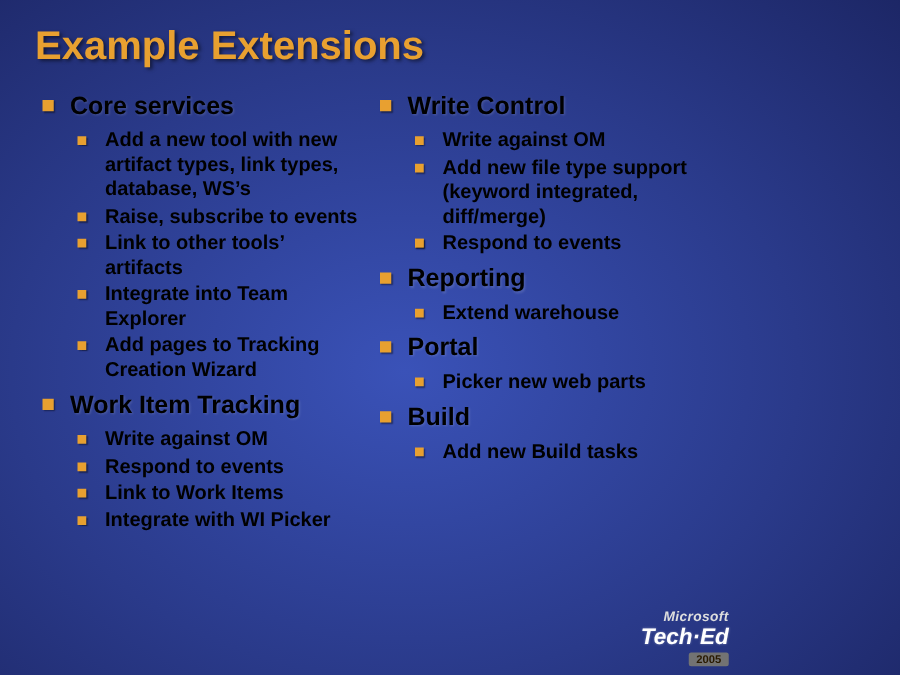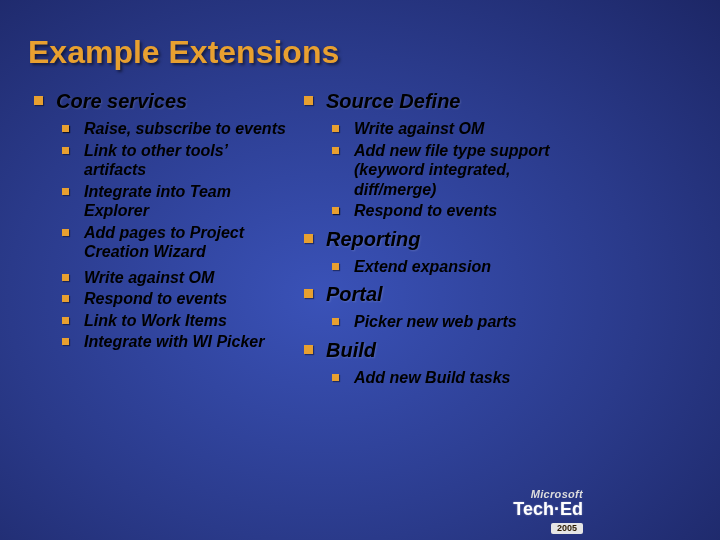--- a/index.html
+++ b/index.html
@@ -6,34 +6,33 @@
   html, body { width: 720px; height: 540px; overflow: hidden; }
   body {
     background: radial-gradient(ellipse 900px 700px at 45% 55%, #3a52b8 0%, #2a3a8a 35%, #18205a 70%, #0a0f30 100%);
     font-family: Arial, Helvetica, sans-serif;
     color: #000;
     position: relative;
   }
   .slide {
     width: 588px;
     height: 540px;
-    padding: 34px 28px 0 28px;
+    padding: 18px 28px 0 28px;
     position: relative;
   }
   .title {
     font-size: 32px;
     font-weight: bold;
     color: #e8a030;
     text-shadow: 2px 2px 3px rgba(0,0,0,0.5);
     margin-bottom: 18px;
   }
   .columns {
     display: flex;
     gap: 8px;
-    font-style: italic;
   }
   .col {
     flex: 1;
   }
   .section {
     margin-bottom: 6px;
     padding-left: 28px;
     position: relative;
   }
   .bullet-l1 {
@@ -83,26 +82,27 @@
   .logo .brand {
     font-size: 11px;
     font-style: italic;
     color: #ddd;
     font-weight: bold;
     letter-spacing: 0.3px;
   }
   .logo .teched {
     font-size: 18px;
     font-weight: bold;
+    font-style: italic;
     color: #fff;
     text-shadow: 0 0 2px rgba(255,255,255,0.4);
   }
   .logo .year {
     display: inline-block;
-    background: #e5e5e5;
+    background: #737373;
     color: #2a1a00;
     font-size: 9px;
     font-weight: bold;
     padding: 1px 6px;
     border-radius: 2px;
     margin-top: 2px;
   }
 </style>
 </head>
 <body>
@@ -112,55 +112,59 @@
 
   <div class="columns">
 
     <div class="col">
 
       <div class="section">
         <span class="bullet-l1"></span>
         <div class="h1">Core services</div>
       </div>
       <div class="sublist">
-        <div class="subitem"><span class="bullet-l2"></span></div>
+        <div class="subitem"><span class="bullet-l2"></span><span>Add a new tool with new artifact types, link types, database, WS’s</span></div>
         <div class="subitem"><span class="bullet-l2"></span><span>Raise, subscribe to events</span></div>
         <div class="subitem"><span class="bullet-l2"></span><span>Link to other tools’ artifacts</span></div>
         <div class="subitem"><span class="bullet-l2"></span><span>Integrate into Team Explorer</span></div>
-        <div class="subitem"><span class="bullet-l2"></span><span>Add pages to Project Creation Wizard</span></div>
+        <div class="subitem"><span class="bullet-l2"></span><span>Add pages to Tracking Creation Wizard</span></div>
       </div>
 
+      <div class="section">
+        <span class="bullet-l1"></span>
+        <div class="h1">Work Item Tracking</div>
+      </div>
       <div class="sublist">
         <div class="subitem"><span class="bullet-l2"></span><span>Write against OM</span></div>
         <div class="subitem"><span class="bullet-l2"></span><span>Respond to events</span></div>
         <div class="subitem"><span class="bullet-l2"></span><span>Link to Work Items</span></div>
         <div class="subitem"><span class="bullet-l2"></span><span>Integrate with WI Picker</span></div>
       </div>
 
     </div>
 
     <div class="col">
 
       <div class="section">
         <span class="bullet-l1"></span>
-        <div class="h1">Source Define</div>
+        <div class="h1">Write Control</div>
       </div>
       <div class="sublist">
         <div class="subitem"><span class="bullet-l2"></span><span>Write against OM</span></div>
         <div class="subitem"><span class="bullet-l2"></span><span>Add new file type support (keyword integrated, diff/merge)</span></div>
         <div class="subitem"><span class="bullet-l2"></span></div>
         <div class="subitem"><span class="bullet-l2"></span><span>Respond to events</span></div>
       </div>
 
       <div class="section">
         <span class="bullet-l1"></span>
         <div class="h1">Reporting</div>
       </div>
       <div class="sublist">
-        <div class="subitem"><span class="bullet-l2"></span><span>Extend expansion</span></div>
+        <div class="subitem"><span class="bullet-l2"></span><span>Extend warehouse</span></div>
       </div>
 
       <div class="section">
         <span class="bullet-l1"></span>
         <div class="h1">Portal</div>
       </div>
       <div class="sublist">
         <div class="subitem"><span class="bullet-l2"></span><span>Picker new web parts</span></div>
       </div>
 

